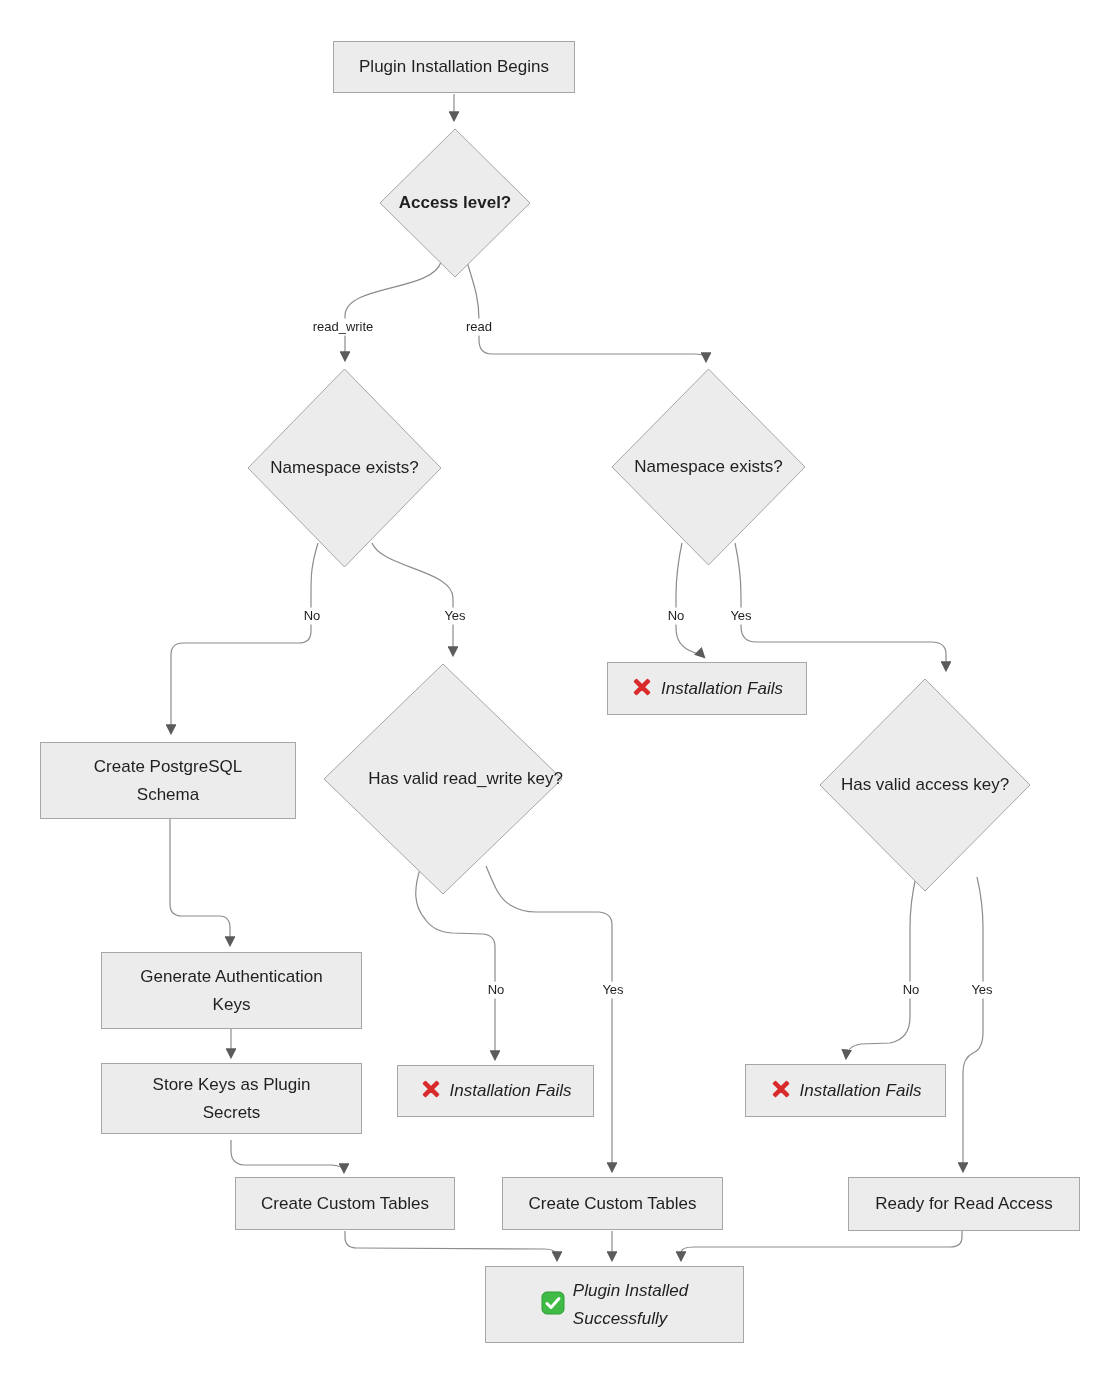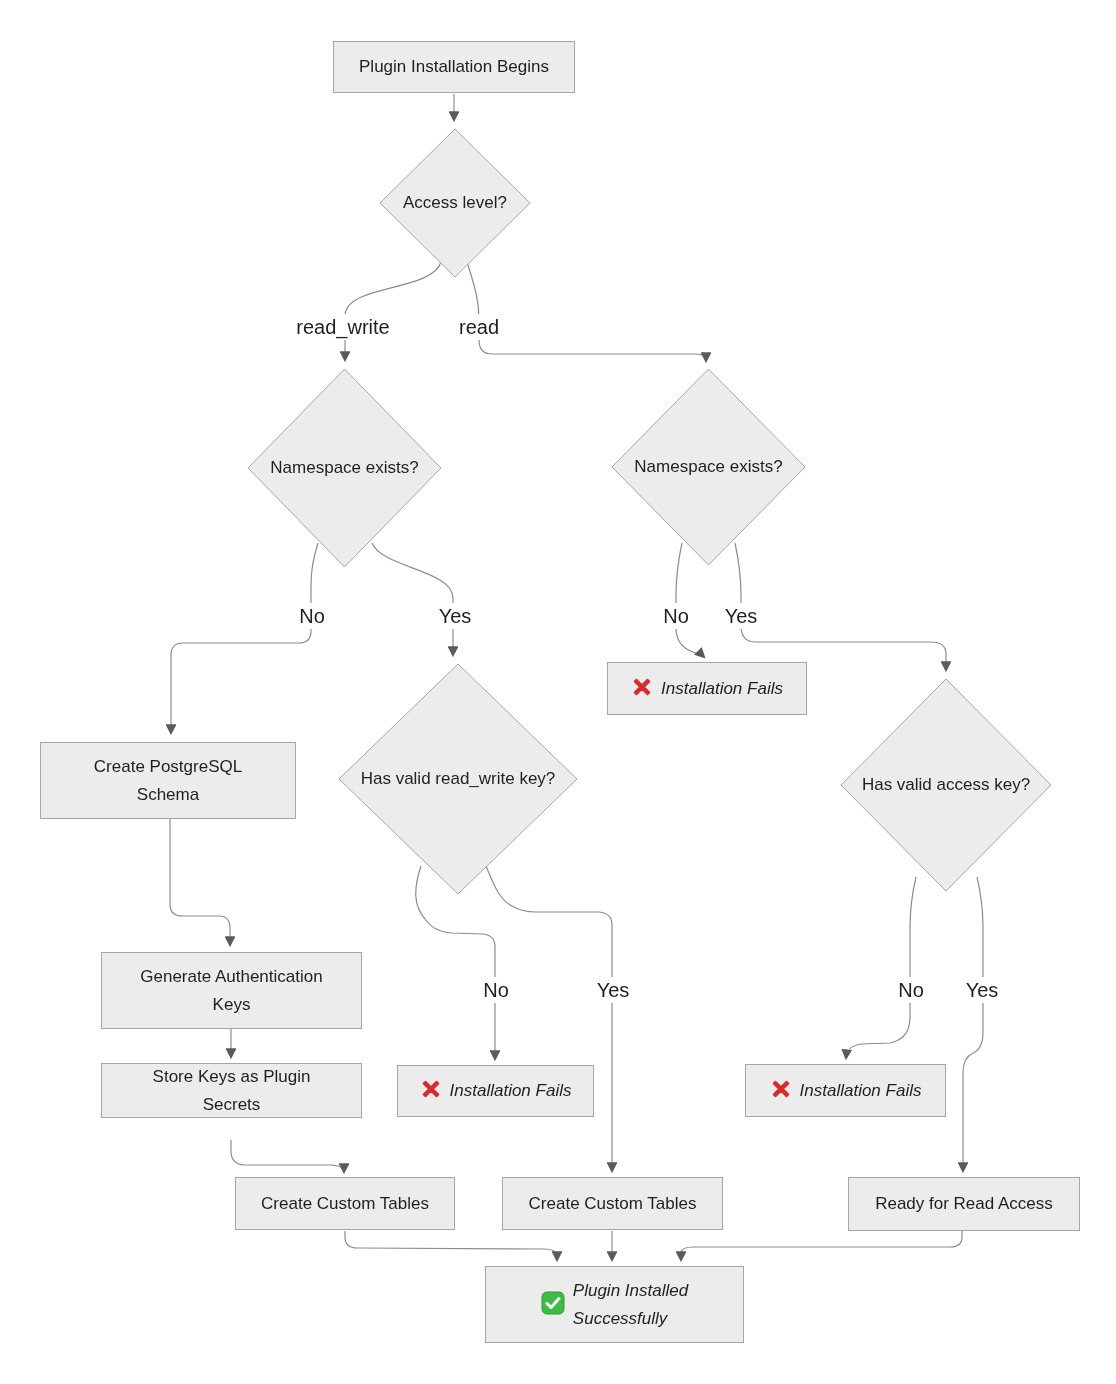--- a/index.html
+++ b/index.html
@@ -9,21 +9,21 @@
   }
   svg.edges{position:absolute;left:0;top:0;z-index:0;}
   .node{position:absolute;z-index:1;display:flex;align-items:center;justify-content:center;box-sizing:border-box;}
   .rectnode{background:#ececec;border:1px solid #a6a6a6;}
   .lbl{font-size:17px;line-height:1.6;text-align:center;white-space:pre-line;}
   .diamond{background:transparent;}
   .diamond > svg{position:absolute;left:0;top:0;}
   .diamond .lbl{position:relative;z-index:1;}
   .edge-label{
     position:absolute;z-index:2;transform:translate(-50%,-50%);
-    background:#ffffff;padding:0 3px;font-size:20px;line-height:1.3;white-space:nowrap;
+    background:#ffffff;padding:0 3px;font-size:13px;line-height:1.3;white-space:nowrap;
   }
   .iconrow{display:flex;align-items:center;justify-content:center;font-style:italic;}
   .icon{display:inline-block;margin-right:8px;flex:0 0 auto;}
   .txt-left{text-align:left;}
 </style>
 </head>
 <body>
 
 <div class="canvas">
 
@@ -61,21 +61,21 @@
   <div class="node rectnode" style="left:40px;top:742px;width:256px;height:77px;">
     <span class="lbl">Create PostgreSQL
 Schema</span>
   </div>
 
   <div class="node rectnode" style="left:101px;top:952px;width:261px;height:77px;align-items:center;">
     <span class="lbl">Generate Authentication
 Keys</span>
   </div>
 
-  <div class="node rectnode" style="left:101px;top:1063px;width:261px;height:55px;">
+  <div class="node rectnode" style="left:101px;top:1063px;width:261px;height:71px;">
     <span class="lbl">Store Keys as Plugin
 Secrets</span>
   </div>
 
   <div class="node rectnode iconrow" style="left:607px;top:662px;width:200px;height:53px;">
     <span class="icon">
       <svg width="22" height="22" viewBox="0 0 24 24">
           <path fill="#d92b2b" stroke="#d92b2b" stroke-width="2" stroke-linejoin="round" d="M4,6 L6,4 L12,10 L18,4 L20,6 L14,12 L20,18 L18,20 L12,14 L6,20 L4,18 L10,12 Z"></path>
         </svg>
     </span>
@@ -116,49 +116,49 @@
       </svg>
     </span>
     <span class="lbl txt-left">Plugin Installed
 Successfully</span>
   </div>
 
   <div class="node rectnode" style="left:848px;top:1177px;width:232px;height:54px;">
     <span class="lbl">Ready for Read Access</span>
   </div>
 
-  <div class="node diamond" style="left:379px;top:128px;width:152px;height:150px;">
+  <div class="node diamond" style="left:379px;top:128px;width:152px;height:150px;font-weight:bold;">
     <svg width="152" height="150" viewBox="0 0 152 150">
       <polygon points="76,1 151,75 76,149 1,75" fill="#ececec" stroke="#a6a6a6" stroke-width="1"></polygon>
     </svg>
     <span class="lbl">Access level?</span>
   </div>
 
   <div class="node diamond" style="left:247px;top:368px;width:195px;height:200px;">
     <svg width="195" height="200" viewBox="0 0 195 200">
       <polygon points="97.5,1 194,100 97.5,199 1,100" fill="#ececec" stroke="#a6a6a6" stroke-width="1"></polygon>
     </svg>
     <span class="lbl">Namespace exists?</span>
   </div>
 
   <div class="node diamond" style="left:611px;top:368px;width:195px;height:198px;">
     <svg width="195" height="198" viewBox="0 0 195 198">
       <polygon points="97.5,1 194,99 97.5,197 1,99" fill="#ececec" stroke="#a6a6a6" stroke-width="1"></polygon>
     </svg>
     <span class="lbl">Namespace exists?</span>
   </div>
 
-  <div class="node diamond" style="left:338px;top:663px;width:240px;height:232px;">
+  <div class="node diamond" style="left:323px;top:663px;width:240px;height:232px;justify-content:flex-end;">
     <svg width="240" height="232" viewBox="0 0 240 232">
       <polygon points="120,1 239,116 120,231 1,116" fill="#ececec" stroke="#a6a6a6" stroke-width="1"></polygon>
     </svg>
     <span class="lbl">Has valid read_write key?</span>
   </div>
 
-  <div class="node diamond" style="left:840px;top:678px;width:212px;height:214px;">
+  <div class="node diamond" style="left:819px;top:678px;width:212px;height:214px;">
     <svg width="212" height="214" viewBox="0 0 212 214">
       <polygon points="106,1 211,107 106,213 1,107" fill="#ececec" stroke="#a6a6a6" stroke-width="1"></polygon>
     </svg>
     <span class="lbl">Has valid access key?</span>
   </div>
 
   <span class="edge-label" style="left:343px;top:327px;">read_write</span>
   <span class="edge-label" style="left:479px;top:327px;">read</span>
   <span class="edge-label" style="left:312px;top:616px;">No</span>
   <span class="edge-label" style="left:455px;top:616px;">Yes</span>

